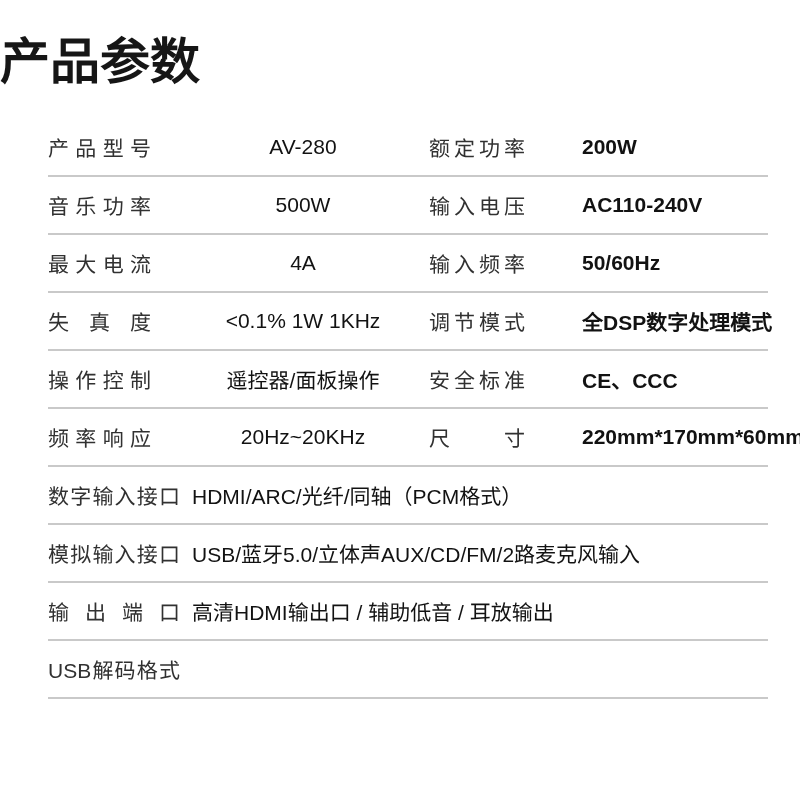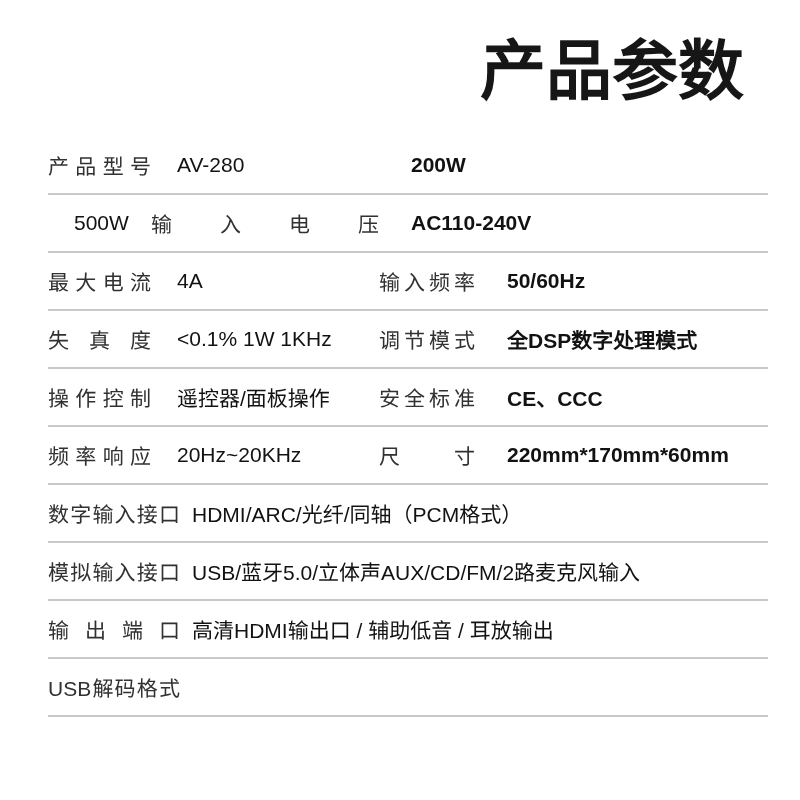--- a/index.html
+++ b/index.html
@@ -10,71 +10,73 @@
   }
   .sheet {
     position: relative;
     width: 800px;
     height: 800px;
     background: #ffffff;
     overflow: hidden;
   }
   .title {
     margin: 34px 56px 0 0;
-    text-align: right;
-    font-size: 66px;
+    text-align: left;
+    font-size: 50px;
     line-height: 1.15;
     font-weight: 700;
     color: #161616;
   }
   .specs {
     margin: 27px 32px 0 48px; 
     width: 720px;
   }
   .row {
     display: grid;
     align-items: center;
     height: 58px;
     border-bottom: 2px solid #c9c9c9;
     font-size: 21px;
     box-sizing: border-box;
   }
-  .row.double { grid-template-columns: 103px 228px 96px 1fr; }
+  .row.double { grid-template-columns: 103px 228px 96px 1fr; gap: 25px; }
   .row.single { grid-template-columns: 132px 1fr; }
   .lbl {
     color: #313131;
     text-align: justify;
     text-align-last: justify;
     white-space: nowrap;
     overflow: hidden;
   }
   .val {
     color: #121212;
     white-space: nowrap;
   }
-  .double .val.left  { padding-left: 26px; }
+  .double .val.left  { padding-left: 26px; text-align: center; }
   .double .val.right { padding-left: 32px; font-weight: bold; }
   .single .val       { padding-left: 12px; }
 </style>
 </head>
 <body>
 
 <div class="sheet">
 
   <div class="title">产品参数</div>
 
   <div class="specs">
 
     <div class="row double">
       <span class="lbl">产品型号</span>
       <span class="val left">AV-280</span>
+      <span class="lbl">额定功率</span>
       <span class="val right">200W</span>
     </div>
 
     <div class="row double">
+      <span class="lbl">音乐功率</span>
       <span class="val left">500W</span>
       <span class="lbl">输入电压</span>
       <span class="val right">AC110-240V</span>
     </div>
 
     <div class="row double">
       <span class="lbl">最大电流</span>
       <span class="val left">4A</span>
       <span class="lbl">输入频率</span>
       <span class="val right">50/60Hz</span>

